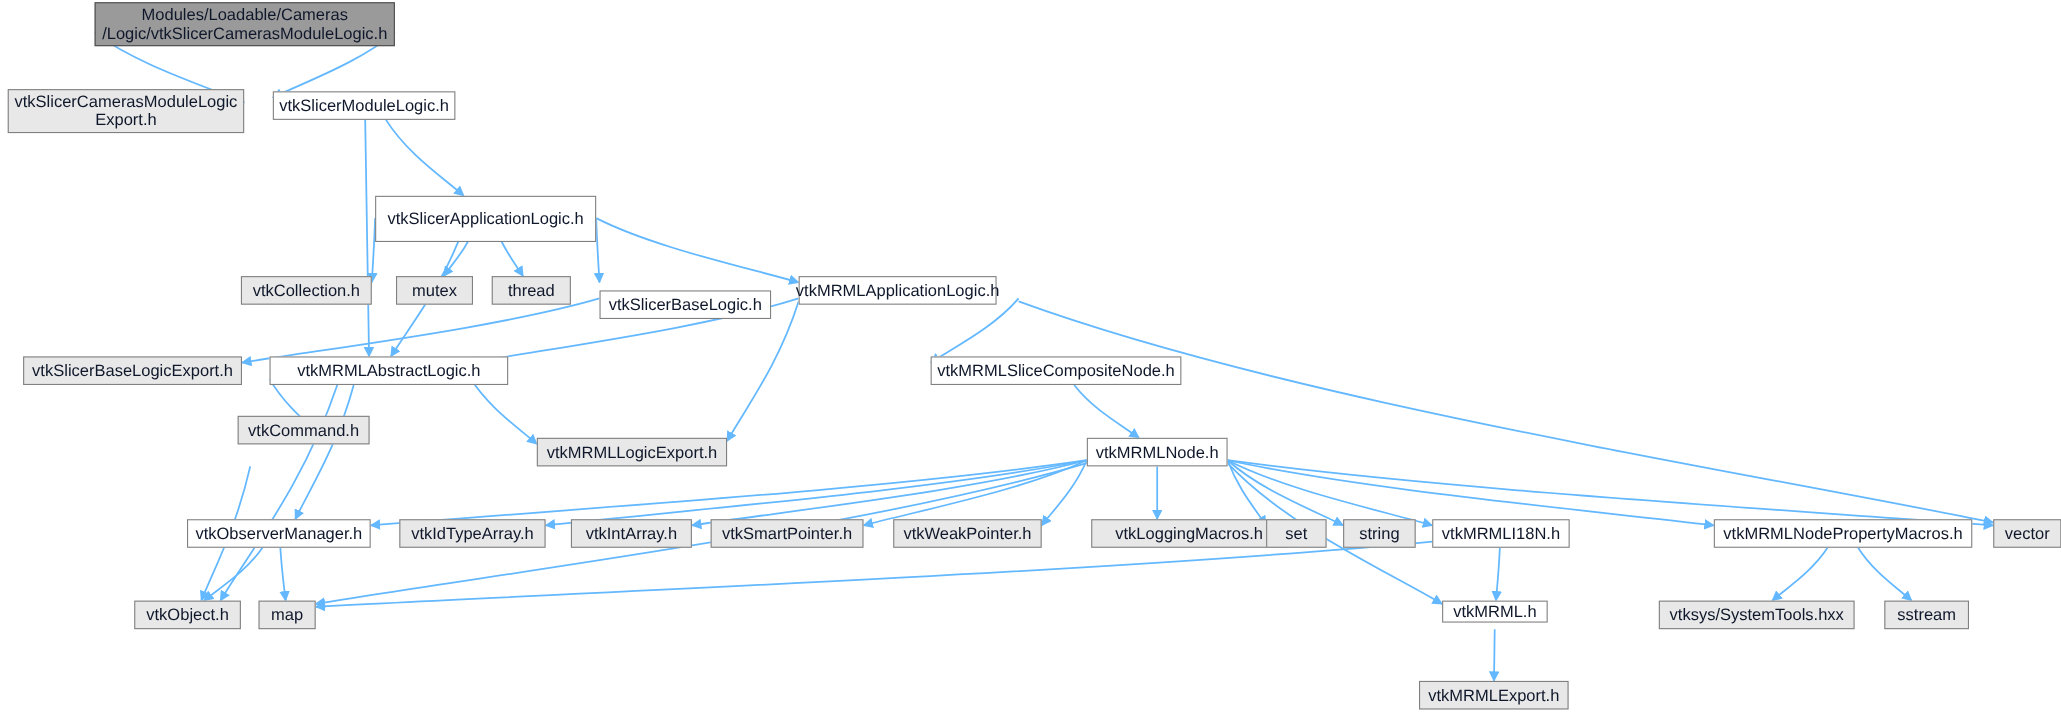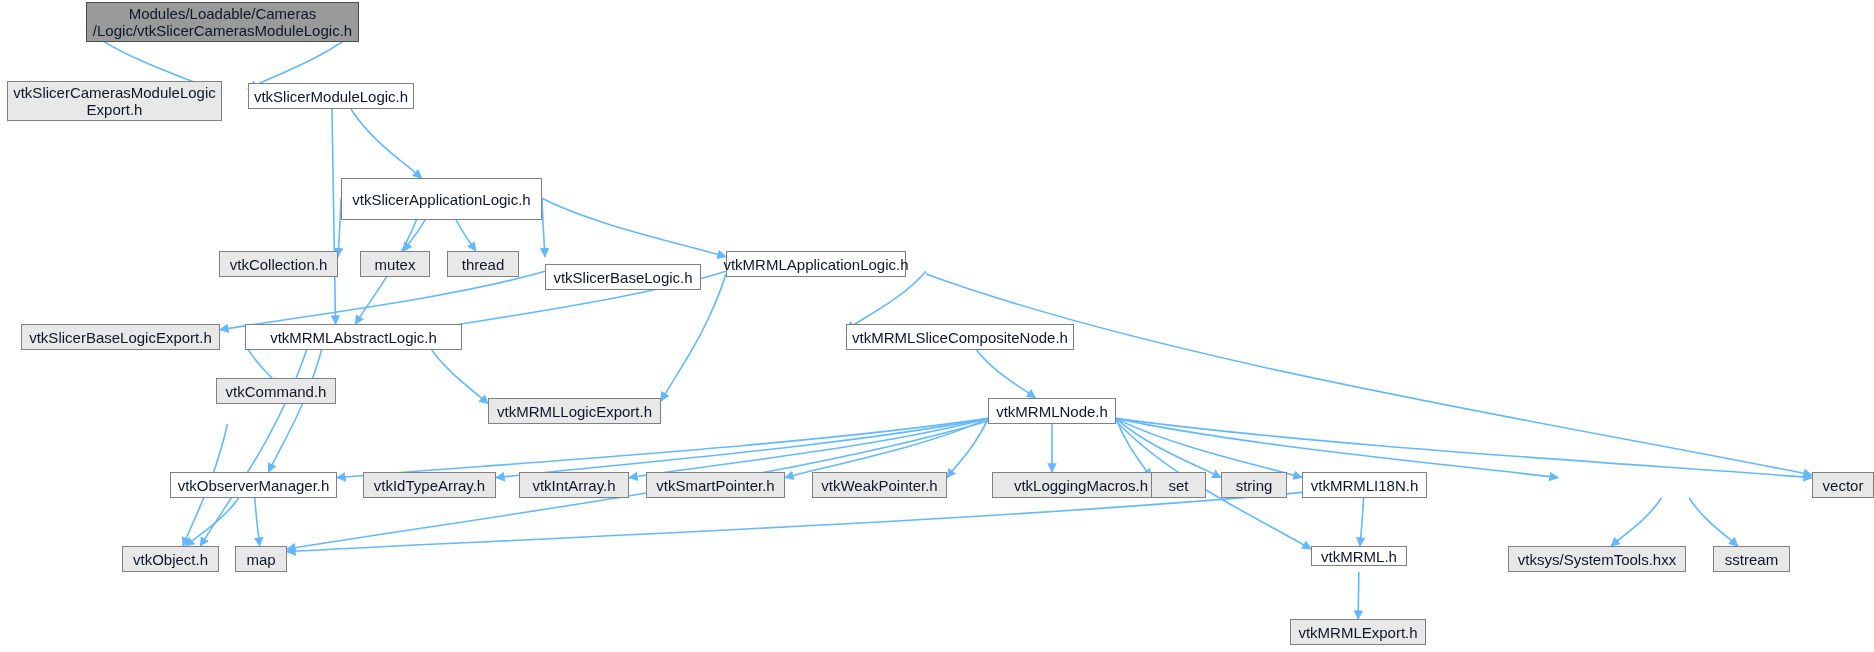--- a/index.html
+++ b/index.html
@@ -118,20 +118,21 @@
     <div class="node white" style="left: 988px; top: 398px; width: 128px; height: 26px;">vtkMRMLNode.h</div>
     <div class="node white" style="left: 170px; top: 472px; width: 167px; height: 26px;">vtkObserverManager.h</div>
     <div class="node" style="left: 363px; top: 472px; width: 133px; height: 26px;">vtkIdTypeArray.h</div>
     <div class="node" style="left: 519px; top: 472px; width: 110px; height: 26px;">vtkIntArray.h</div>
     <div class="node" style="left: 646px; top: 472px; width: 139px; height: 26px;">vtkSmartPointer.h</div>
     <div class="node" style="left: 812px; top: 472px; width: 135px; height: 26px;">vtkWeakPointer.h</div>
     <div class="node" style="left: 971px; top: 472px; width: 178px; height: 26px; margin-left: 21px;">vtkLoggingMacros.h</div>
     <div class="node" style="left: 1151px; top: 472px; width: 55px; height: 26px;">set</div>
     <div class="node" style="left: 1221px; top: 472px; width: 66px; height: 26px;">string</div>
     <div class="node white" style="left: 1302px; top: 472px; width: 125px; height: 26px;">vtkMRMLI18N.h</div>
+    <div class="node white" style="left: 1558px; top: 472px; width: 235px; height: 26px;">vtkMRMLNodePropertyMacros.h</div>
     <div class="node" style="left: 1812px; top: 472px; width: 62px; height: 26px;">vector</div>
     <div class="node" style="left: 122px; top: 546px; width: 97px; height: 26px;">vtkObject.h</div>
     <div class="node" style="left: 235px; top: 546px; width: 52px; height: 26px;">map</div>
     <div class="node white" style="left: 1311px; top: 546px; width: 96px; height: 20px;">vtkMRML.h</div>
     <div class="node" style="left: 1508px; top: 546px; width: 178px; height: 26px;">vtksys/SystemTools.hxx</div>
     <div class="node" style="left: 1713px; top: 546px; width: 77px; height: 26px;">sstream</div>
     <div class="node" style="left: 1290px; top: 619px; width: 136px; height: 26px;">vtkMRMLExport.h</div>
   </div>
 
 </body></html>

